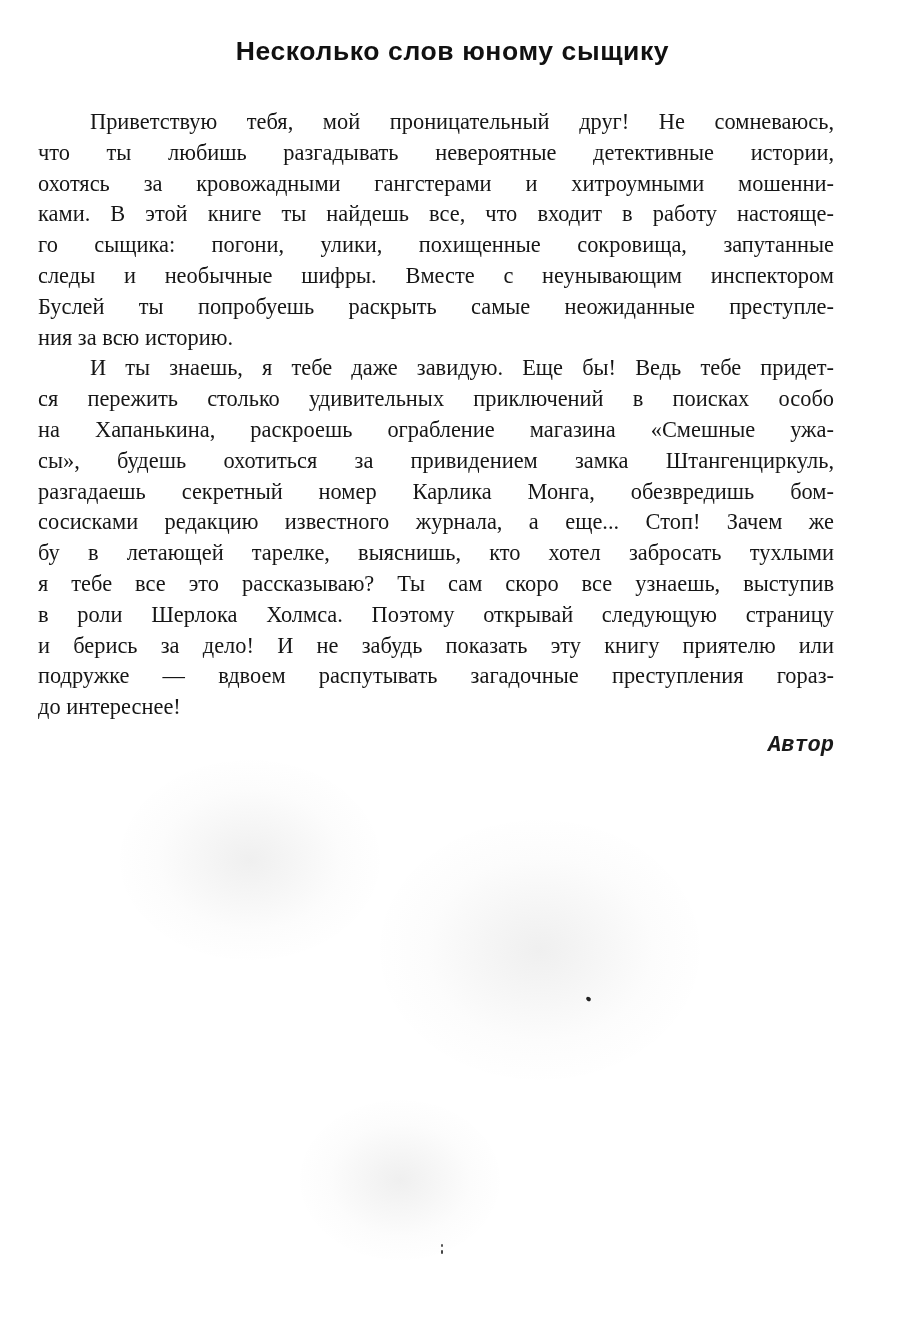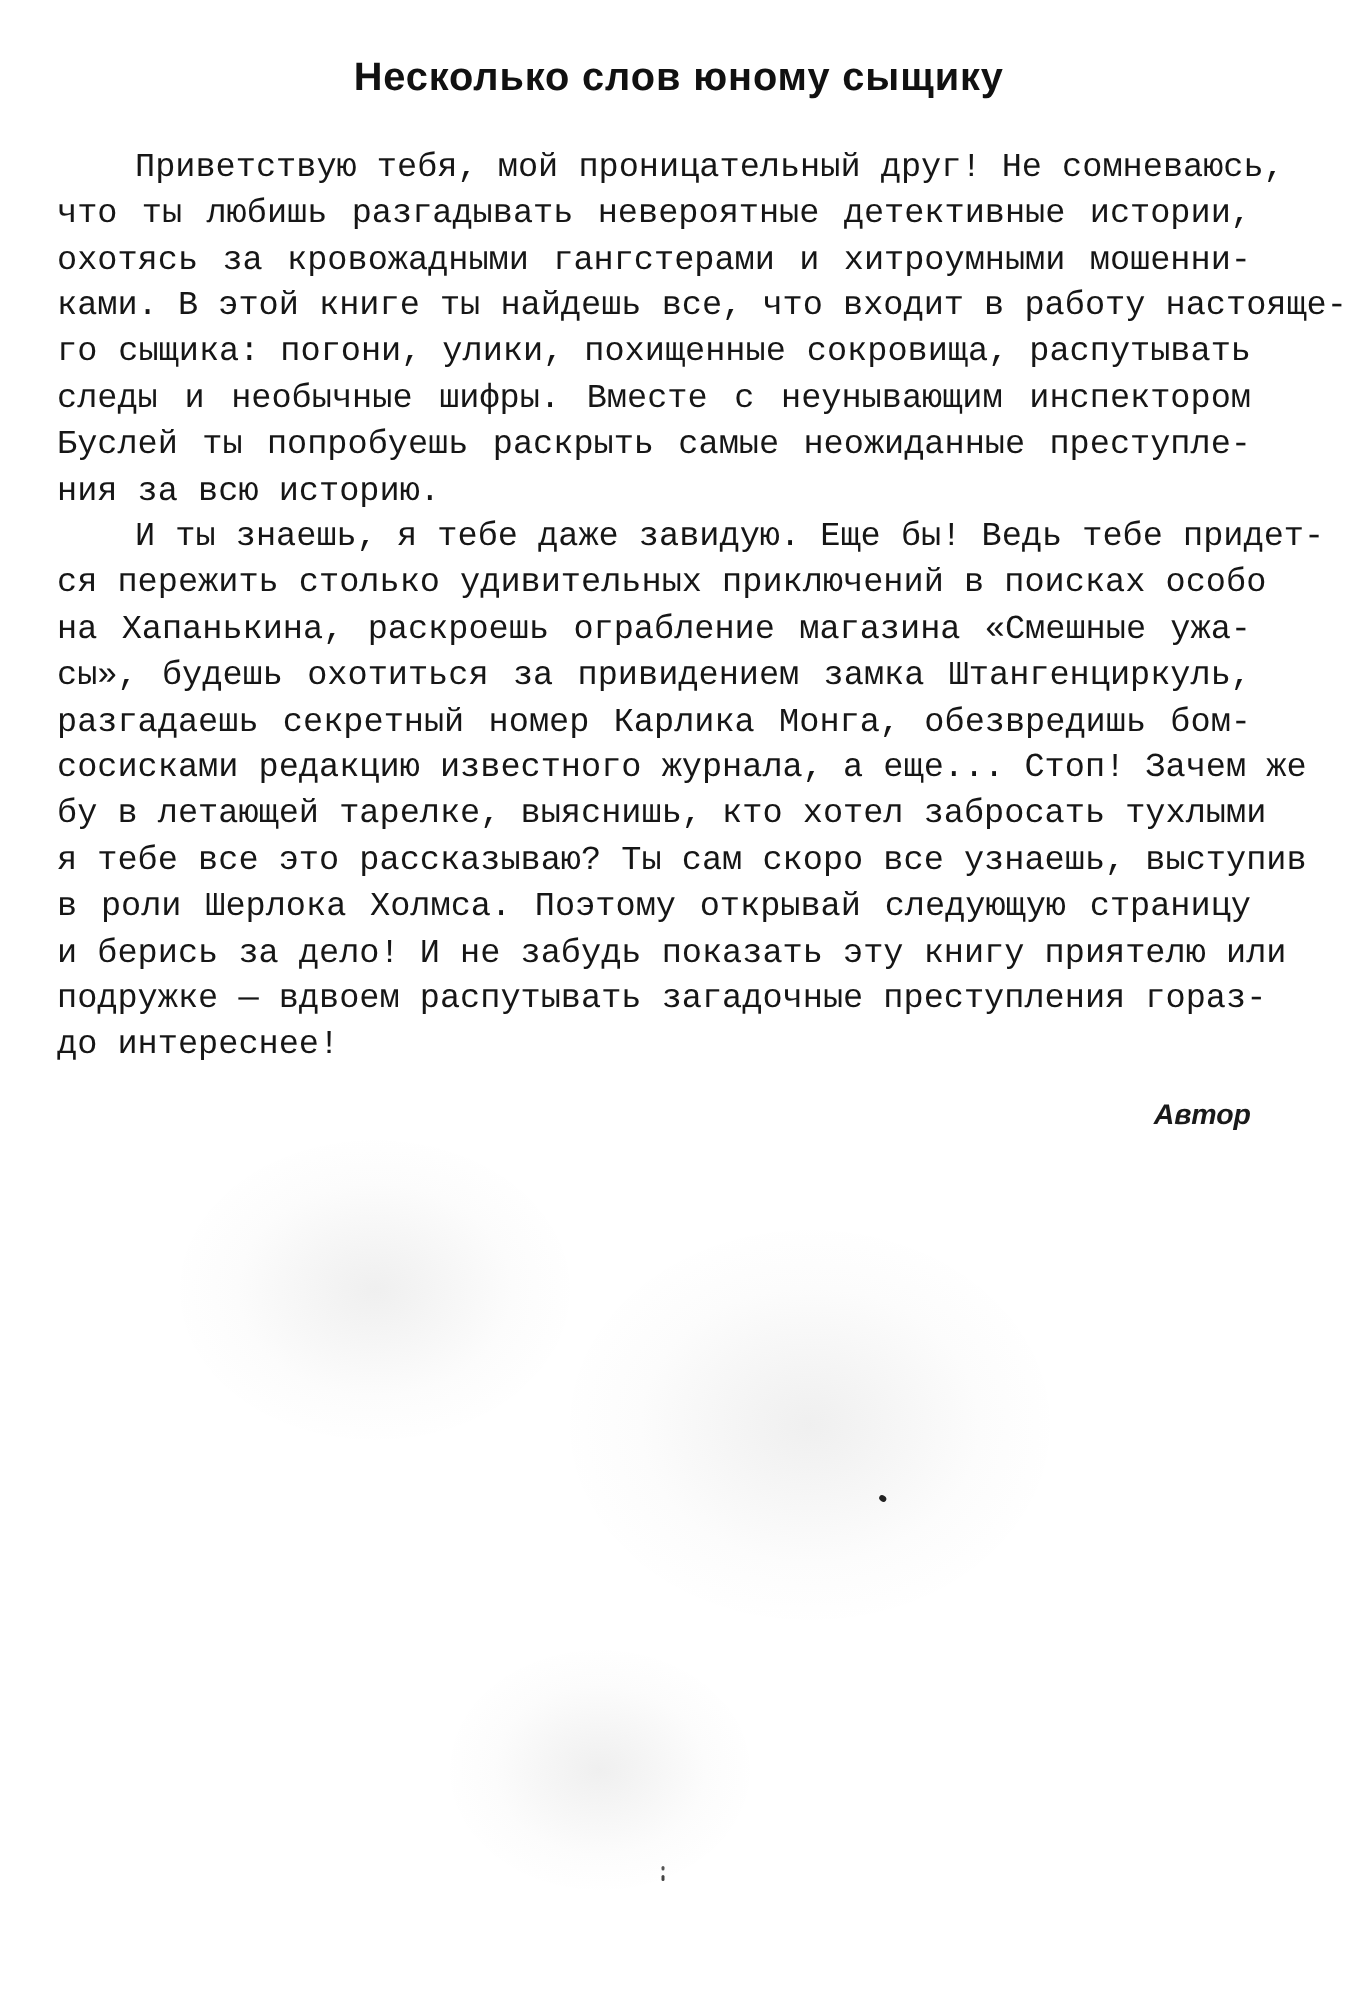--- a/index.html
+++ b/index.html
@@ -30,47 +30,47 @@
       font-family: "Liberation Sans", sans-serif;
       font-weight: bold;
       font-size: 26.5px;
       letter-spacing: 0.6px;
       color: #111;
       margin: 0;
     }
     .body-text {
       position: absolute;
       left: 38px;
-      top: 96px;
+      top: 107px;
       width: 796px;
-      font-family: Liberation Mono, monospace;
+      font-family: Liberation Serif, serif;
       font-size: 22.4px;
       line-height: 30.8px;
       color: #161616;
     }
     .line {
       display: block;
       white-space: nowrap;
       text-align: justify;
       text-align-last: justify;
     }
     .line.last {
       text-align-last: left;
     }
     .line.indent {
       padding-left: 52px;
     }
     .signature {
       position: absolute;
       right: 71px;
       top: 733px;
-      font-family: Liberation Sans, sans-serif;
+      font-family: Liberation Mono, monospace;
       font-style: italic;
       font-weight: bold;
-      font-size: 19px;
+      font-size: 22px;
       color: #1a1a1a;
     }
     .speck {
       position: absolute;
       background: #222;
       border-radius: 50%;
     }
     .smudge {
       position: absolute;
       border-radius: 50%;
@@ -87,21 +87,21 @@
   <div class="smudge" style="left:300px;top:1100px;width:200px;height:160px;"></div>
 
   <h1 class="title">Несколько слов юному сыщику</h1>
 
   <div class="body-text">
     <div class="paragraph">
       <span class="line indent">Приветствую тебя, мой проницательный друг! Не сомневаюсь,</span>
       <span class="line">что ты любишь разгадывать невероятные детективные истории,</span>
       <span class="line">охотясь за кровожадными гангстерами и хитроумными мошенни-</span>
       <span class="line">ками. В этой книге ты найдешь все, что входит в работу настояще-</span>
-      <span class="line">го сыщика: погони, улики, похищенные сокровища, распутывать</span>
+      <span class="line">го сыщика: погони, улики, похищенные сокровища, запутанные</span>
       <span class="line">следы и необычные шифры. Вместе с неунывающим инспектором</span>
       <span class="line">Буслей ты попробуешь раскрыть самые неожиданные преступле-</span>
       <span class="line last">ния за всю историю.</span>
     </div>
     <div class="paragraph">
       <span class="line indent">И ты знаешь, я тебе даже завидую. Еще бы! Ведь тебе придет-</span>
       <span class="line">ся пережить столько удивительных приключений в поисках особо</span>
       <span class="line">на Хапанькина, раскроешь ограбление магазина «Смешные ужа-</span>
       <span class="line">сы», будешь охотиться за привидением замка Штангенциркуль,</span>
       <span class="line">разгадаешь секретный номер Карлика Монга, обезвредишь бом-</span>

